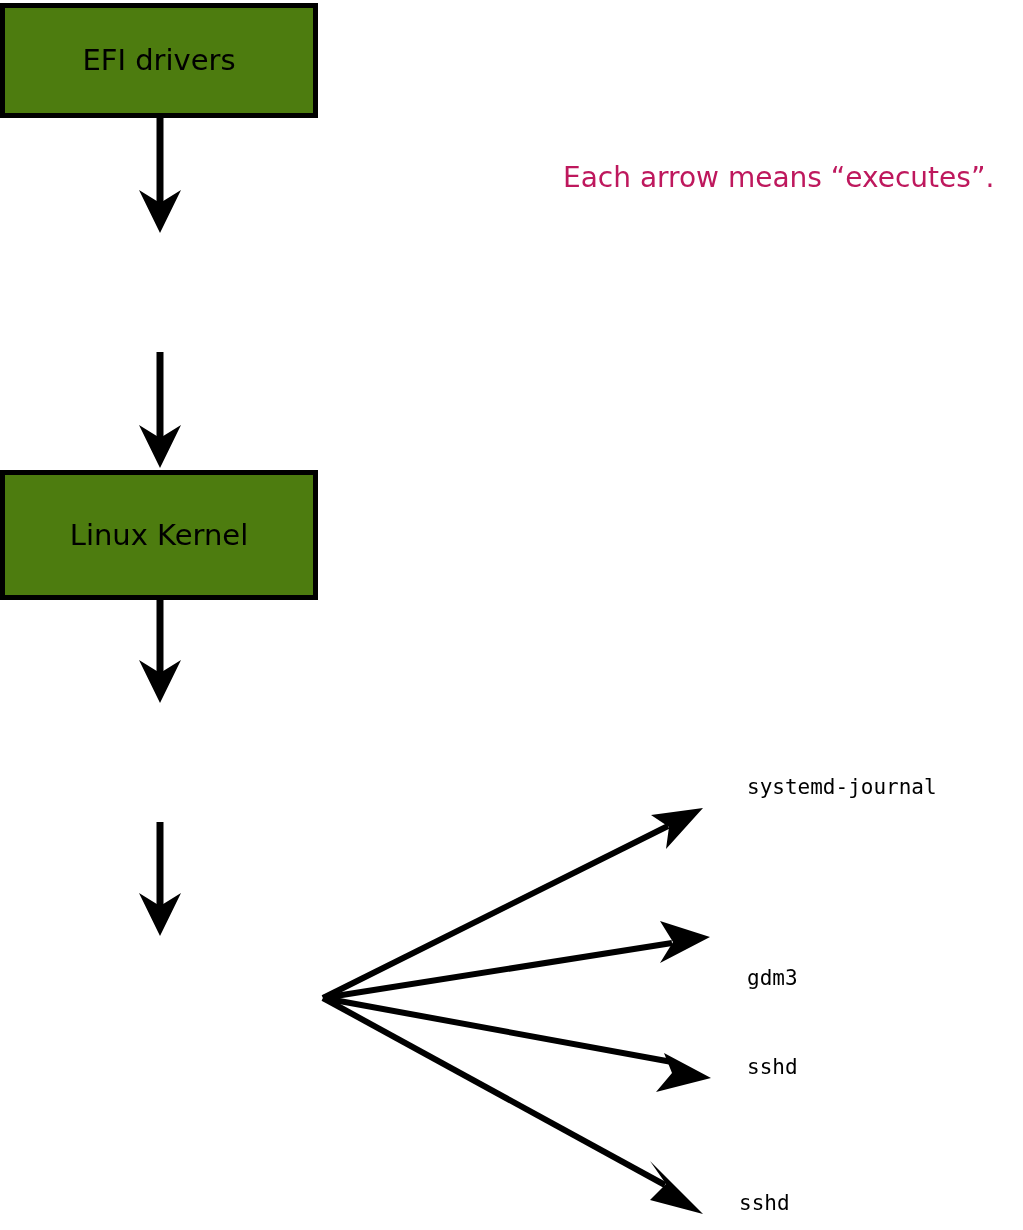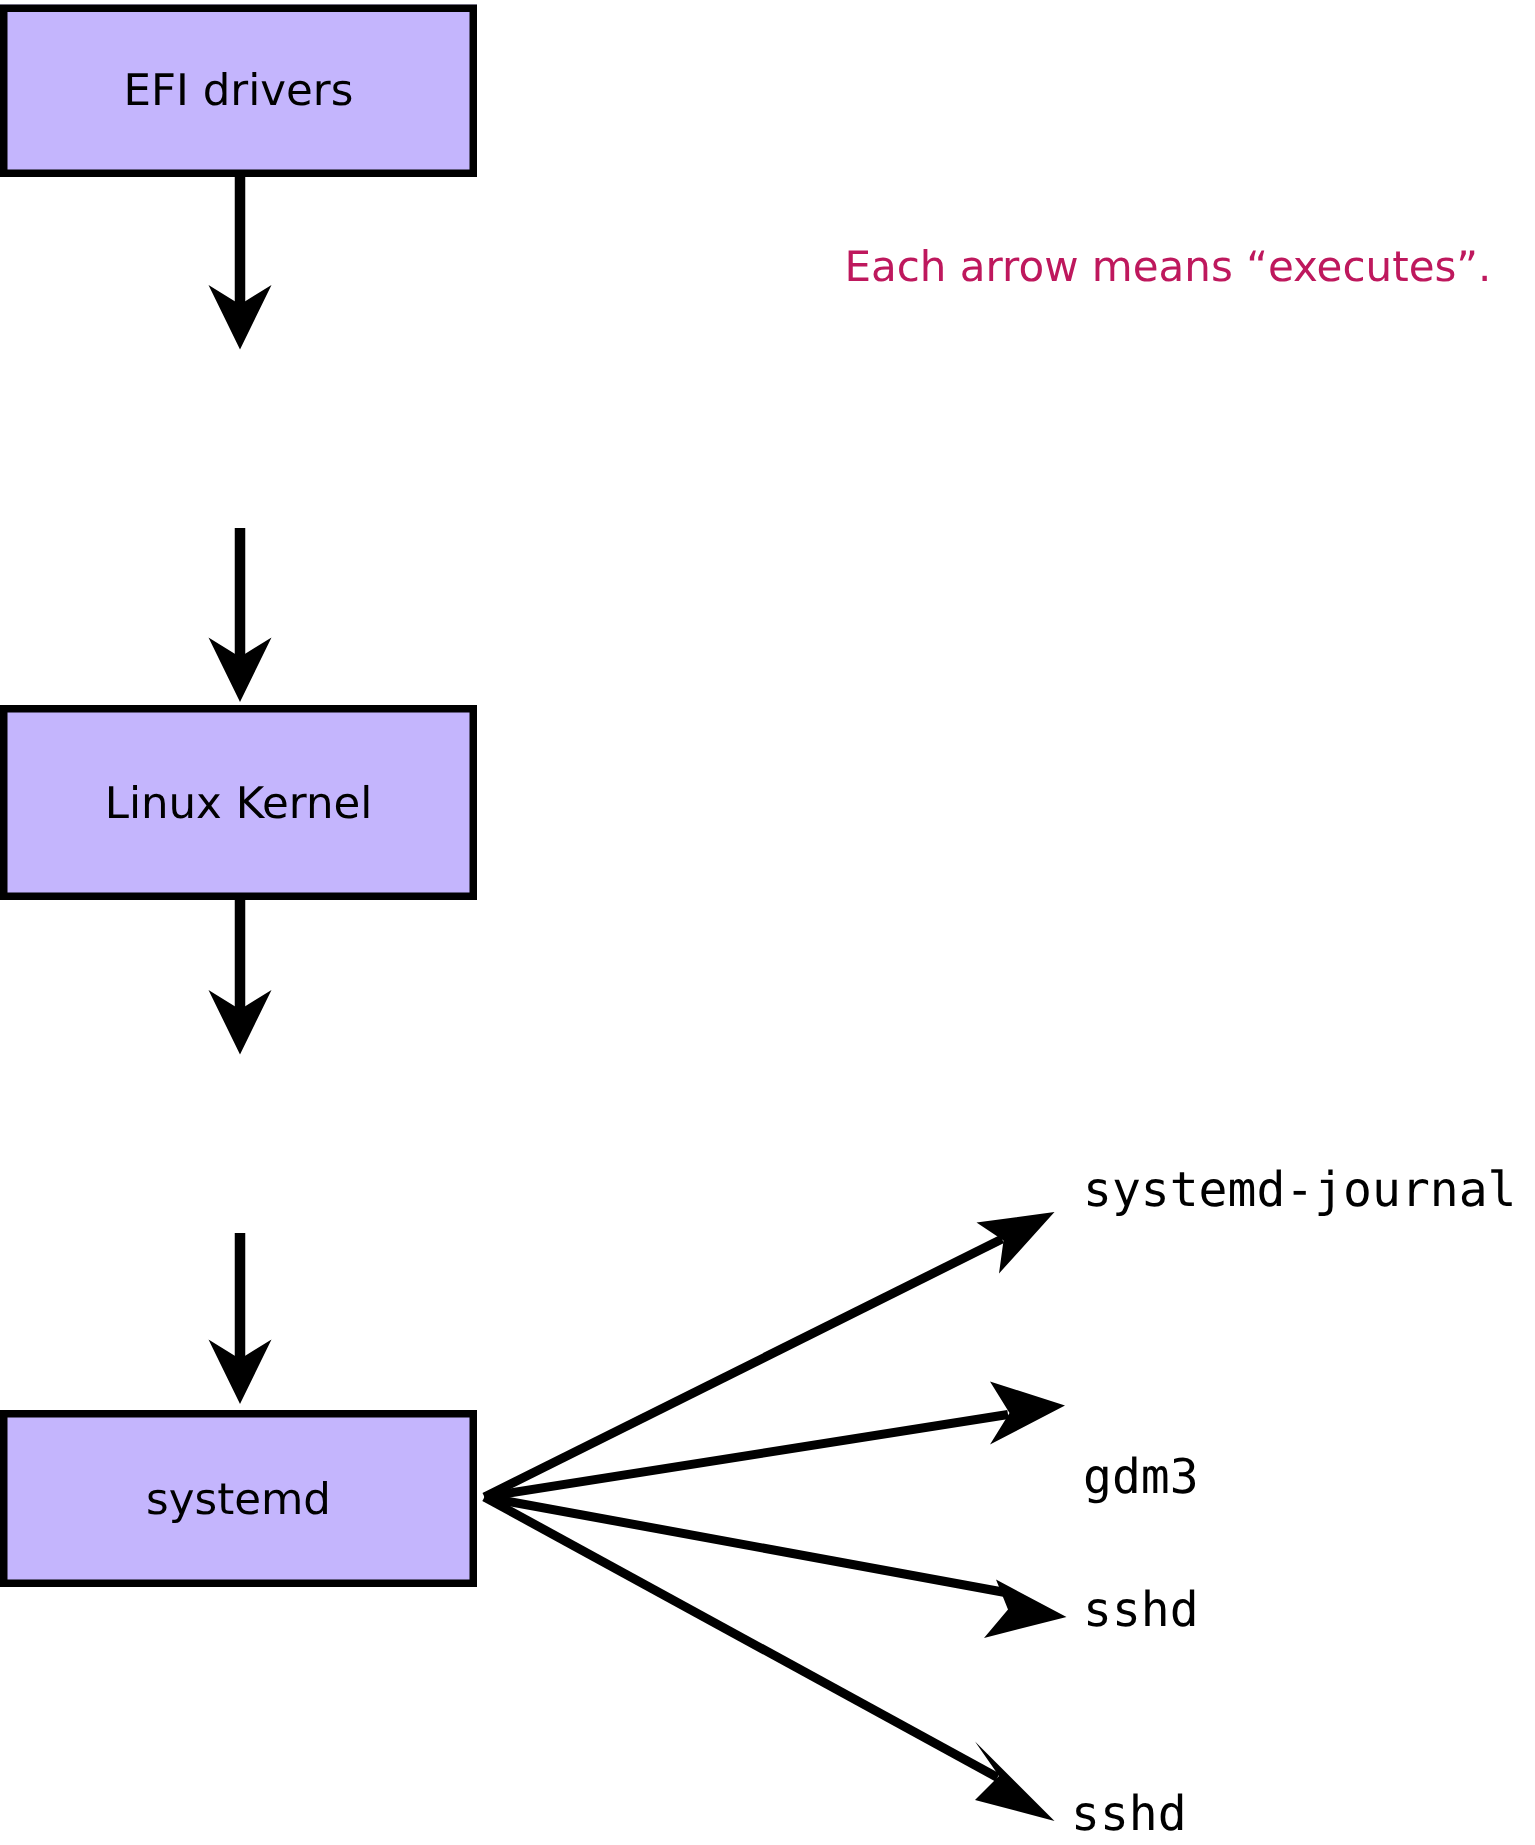--- a/index.html
+++ b/index.html
@@ -17,40 +17,41 @@
   #canvas {
     position: absolute;
     inset: 0;
     width: 1023px;
     height: 1230px;
   }
   .box {
     position: absolute;
     box-sizing: border-box;
     border: 5px solid #000000;
-    background: #c4b5fd;
+    background: #4d7c0f;
     display: flex;
     align-items: center;
     justify-content: center;
   }
   .box-label {
     font-family: "DejaVu Sans", sans-serif;
     font-size: 29px;
     color: #000000;
     line-height: 1;
     letter-spacing: 0px;
     white-space: nowrap;
   }
   .leaf-label {
     position: absolute;
     font-family: "DejaVu Sans Mono", monospace;
-    font-size: 32px;
+    font-size: 21px;
     color: #000000;
     line-height: 1;
     white-space: nowrap;
+    margin-left: 25px;
   }
   .legend-note {
     position: absolute;
     font-family: "DejaVu Sans", sans-serif;
     font-size: 28px;
     color: #be185d;
     line-height: 1;
     white-space: nowrap;
   }
   svg { display: block; }
@@ -106,23 +107,20 @@
   <div class="box" style="left:0px; top:3px; width:318px; height:115px;">
     <span class="box-label">EFI drivers</span>
   </div>
 
 
   <div class="box" style="left:0px; top:470px; width:318px; height:130px;">
     <span class="box-label">Linux Kernel</span>
   </div>
 
 
-  <div class="box" style="left:0px; top:940px; width:318px; height:118px;">
-    <span class="box-label">systemd</span>
-  </div>
 
   <div class="leaf-label" style="left:722px; top:777px;">systemd-journal</div>
 
   <div class="leaf-label" style="left:722px; top:968px;">gdm3</div>
 
   <div class="leaf-label" style="left:722px; top:1057px;">sshd</div>
 
   <div class="leaf-label" style="left:714px; top:1193px;">sshd</div>
 
   <div class="legend-note" style="left:563px; top:164px;">Each arrow means “executes”.</div>

